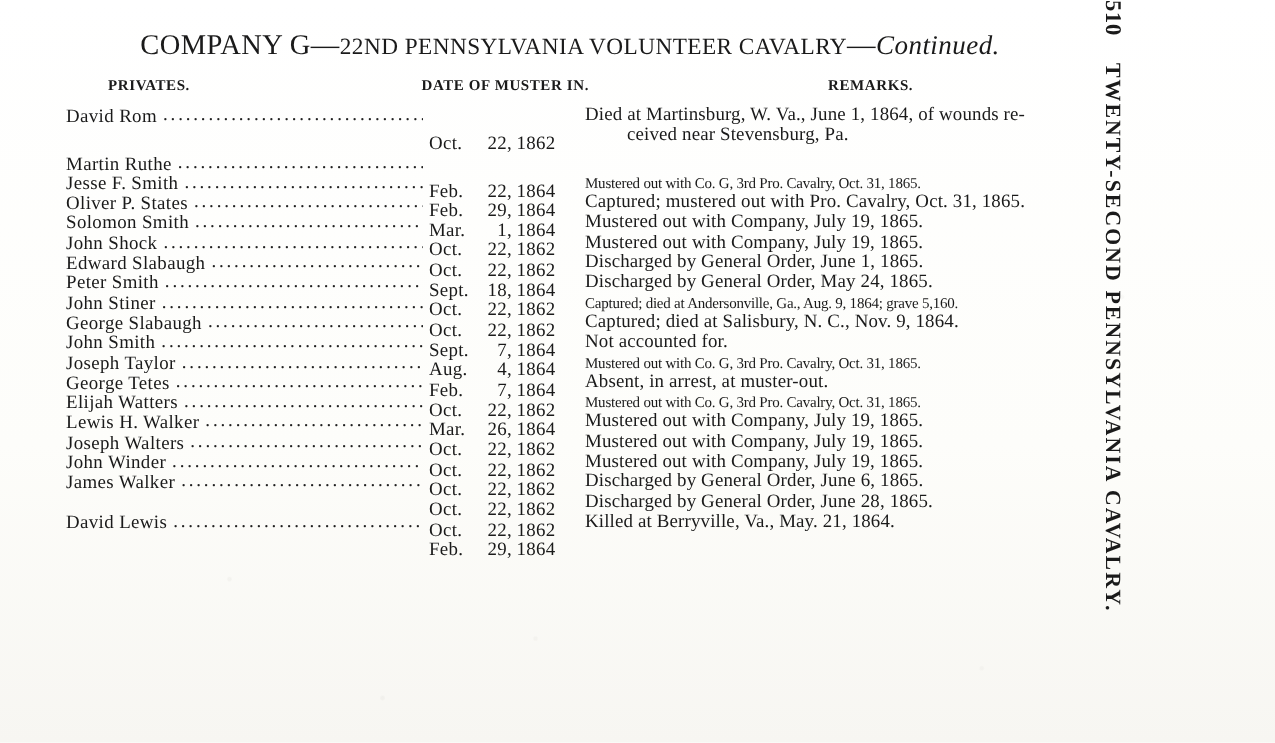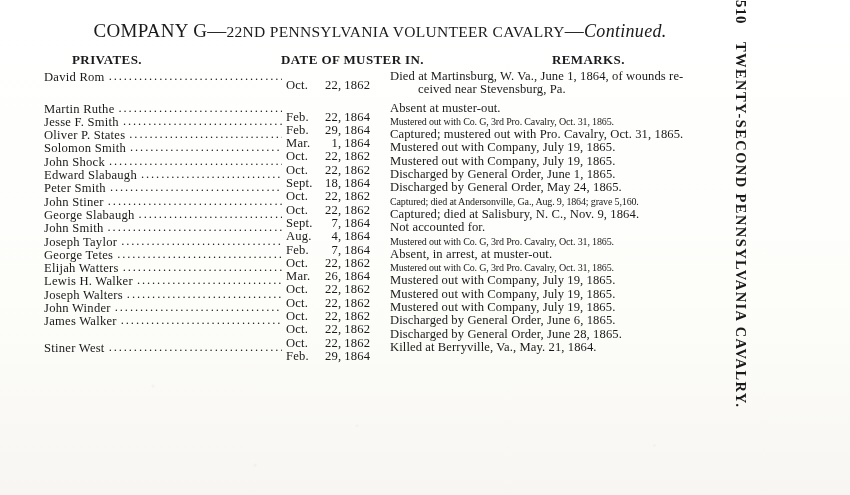--- a/index.html
+++ b/index.html
@@ -83,21 +83,21 @@
     font-size: 18px;
   }
 
   
   .col-headers {
     position: absolute;
     top: 52px;
     left: 0;
     width: 770px;
     height: 14px;
-    font-size: 13px;
+    font-size: 10px;
     font-weight: 700;
     letter-spacing: 0.4px;
   }
   .col-headers span { position: absolute; white-space: nowrap; }
   .ch-privates { left: 72px; }
   .ch-date     { left: 281px; }
   .ch-remarks  { left: 552px; }
 
   
   .roster {
@@ -140,21 +140,21 @@
     content: "................................................................";
     letter-spacing: 1.9px;
     font-size: 12.6px;
     color: #1f1f1f;
     display: block;
   }
 
   .date-cell {
     position: absolute;
     left: 286px;
-    top: 8px;
+    top: 18px;
     width: 96px;
     letter-spacing: 0.2px;
   }
   .date-mon {
     display: inline-block;
     width: 34px;
   }
   .date-day {
     display: inline-block;
     width: 18px;
@@ -210,21 +210,20 @@
         </div>
         <div class="date-cell"><span class="date-mon">Oct.</span><span class="date-day">22</span>,<span class="date-year">1862</span></div>
         <div class="remark-cell"><span>Died at Martinsburg, W. Va., June 1, 1864, of wounds re-</span><span class="cont">ceived near Stevensburg, Pa.</span></div>
       </div>
       <div class="entry">
         <div class="name-cell">
           <span class="name-text">Martin Ruthe</span>
           <span class="leader"></span>
         </div>
         <div class="date-cell"><span class="date-mon">Feb.</span><span class="date-day">22</span>,<span class="date-year">1864</span></div>
-        <div class="remark-cell"><span>Absent at muster-out.</span></div>
       </div>
       <div class="entry">
         <div class="name-cell">
           <span class="name-text">Jesse F. Smith</span>
           <span class="leader"></span>
         </div>
         <div class="date-cell"><span class="date-mon">Feb.</span><span class="date-day">29</span>,<span class="date-year">1864</span></div>
         <div class="remark-cell"><span class="tight">Mustered out with Co. G, 3rd Pro. Cavalry, Oct. 31, 1865.</span></div>
       </div>
       <div class="entry">
@@ -346,21 +345,21 @@
         </div>
         <div class="date-cell"><span class="date-mon">Oct.</span><span class="date-day">22</span>,<span class="date-year">1862</span></div>
         <div class="remark-cell"><span>Discharged by General Order, June 6, 1865.</span></div>
       </div>
       <div class="entry">
         <div class="date-cell"><span class="date-mon">Oct.</span><span class="date-day">22</span>,<span class="date-year">1862</span></div>
         <div class="remark-cell"><span>Discharged by General Order, June 28, 1865.</span></div>
       </div>
       <div class="entry">
         <div class="name-cell">
-          <span class="name-text">Stiner West</span>
+          <span class="name-text">David Lewis</span>
           <span class="leader"></span>
         </div>
         <div class="date-cell"><span class="date-mon">Feb.</span><span class="date-day">29</span>,<span class="date-year">1864</span></div>
         <div class="remark-cell"><span>Killed at Berryville, Va., May. 21, 1864.</span></div>
       </div>
     </div>
 
 </div>
 
 </body></html>

